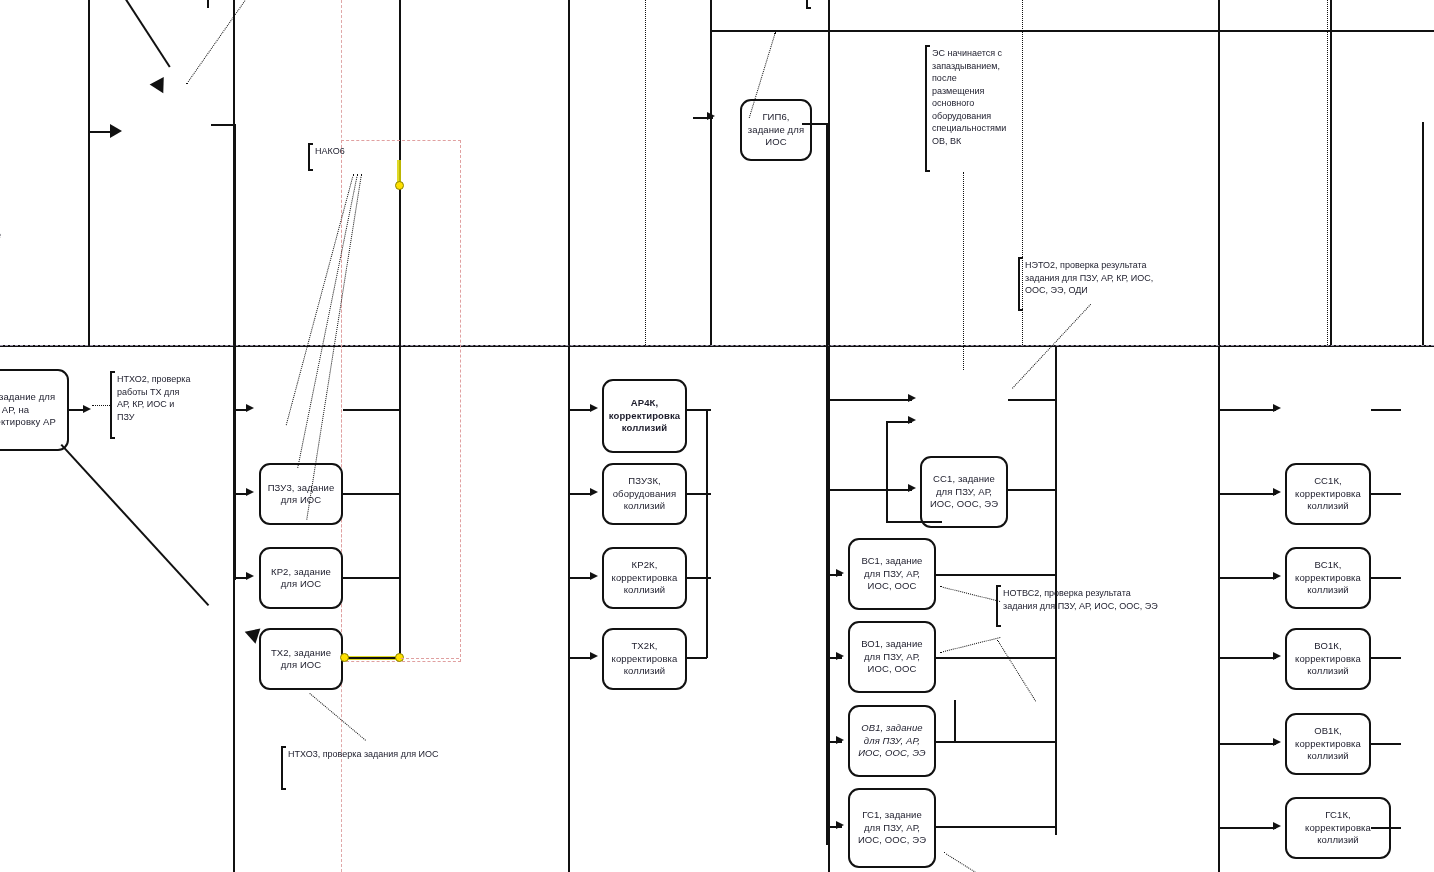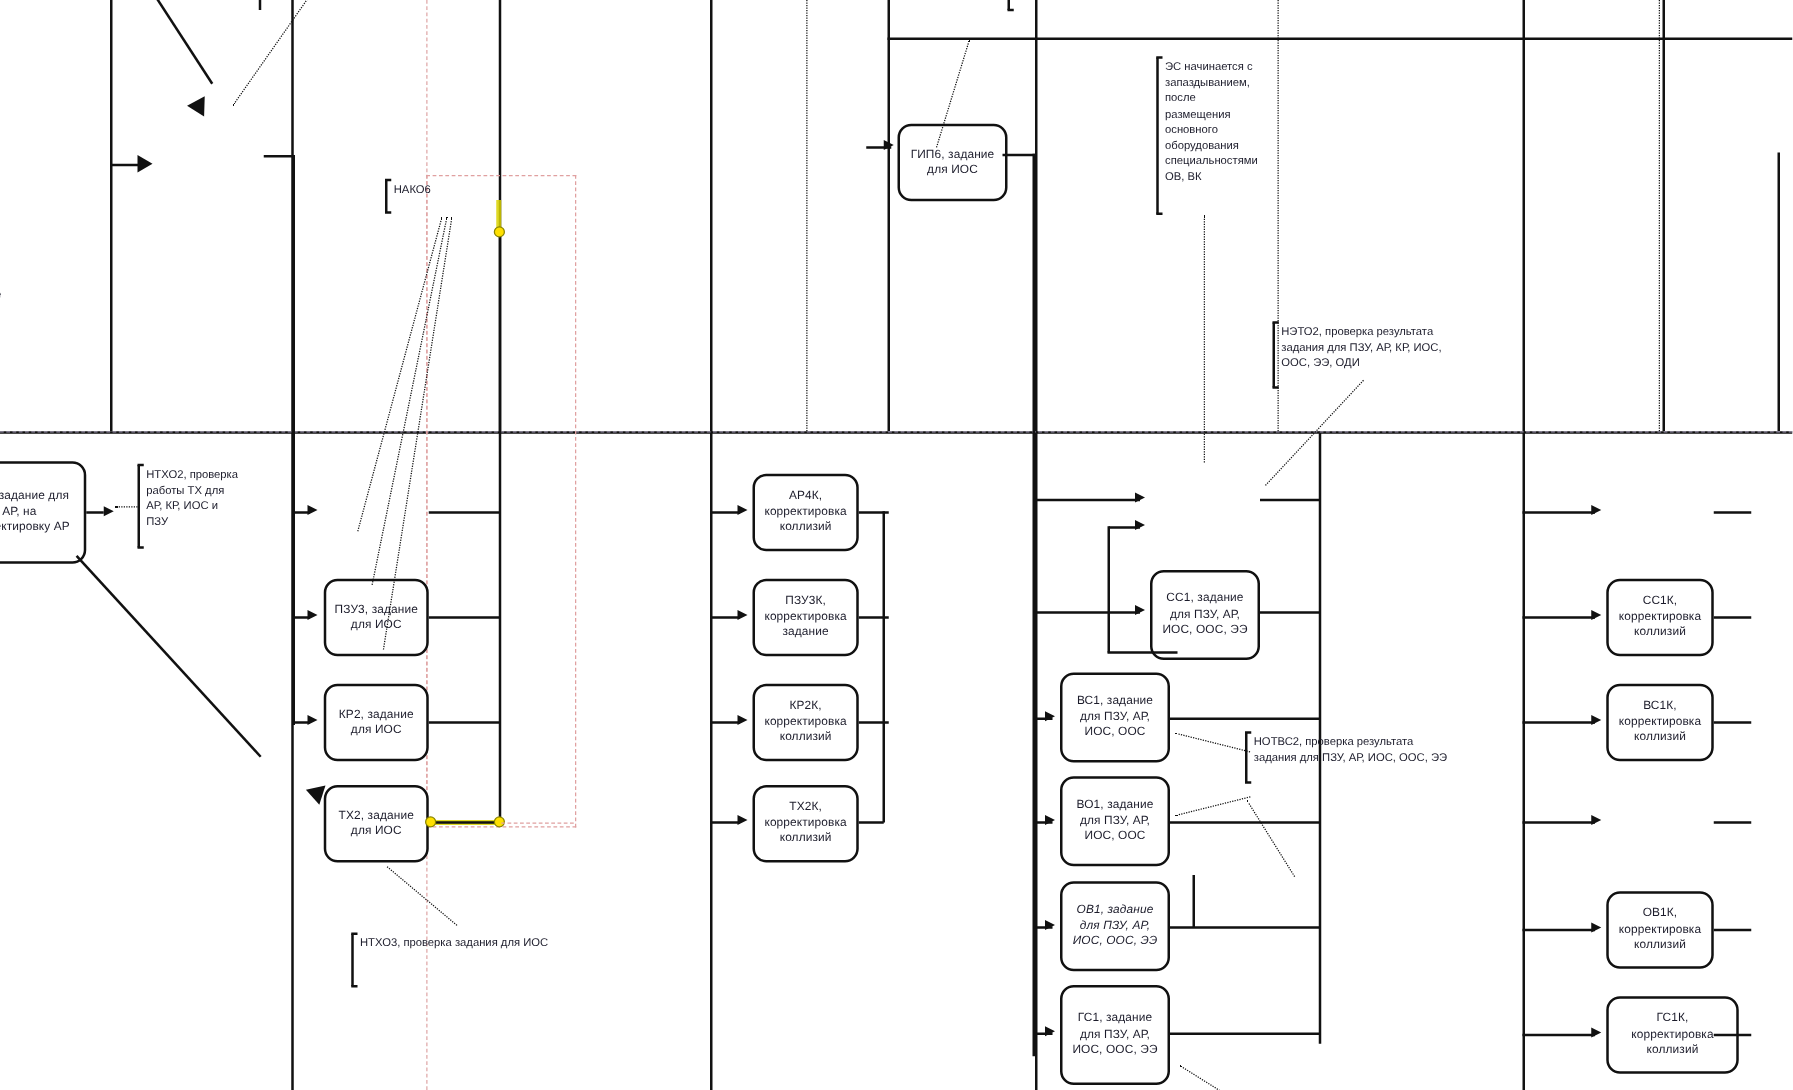--- a/index.html
+++ b/index.html
@@ -128,42 +128,42 @@
   <div class="dot-line" style="left:362px;top:174px;width:350px;transform:rotate(99deg);"></div>
 
   <div class="dot-line" style="left:186px;top:84px;width:108px;transform:rotate(-55deg);"></div>
 
   <div class="anno" style="left:110px;top:372px;width:86px;height:66px;">НТХО2, проверка работы ТХ для АР, КР, ИОС и ПЗУ</div>
   <div class="dot-line" style="left:92px;top:405px;width:18px;"></div>
 
   <div class="anno one" style="left:281px;top:747px;height:42px;">НТХО3, проверка задания для ИОС</div>
   <div class="dot-line" style="left:310px;top:693px;width:73px;transform:rotate(40deg);"></div>
 
-  <div class="task" style="left:602px;top:379px;width:85px;height:62px;">АР4К, корректировка коллизий</div>
-  <div class="task" style="left:602px;top:463px;width:85px;height:62px;">ПЗУ3К, корректировка задание</div>
+  <div class="task" style="left:602px;top:379px;width:85px;height:74px;font-weight:bold;">АР4К, корректировка коллизий</div>
+  <div class="task" style="left:602px;top:463px;width:85px;height:62px;">ПЗУ3К, оборудования коллизий</div>
   <div class="task" style="left:602px;top:547px;width:85px;height:62px;">КР2К, корректировка коллизий</div>
   <div class="task" style="left:602px;top:628px;width:85px;height:62px;">ТХ2К, корректировка коллизий</div>
 
   <div class="ln lnh" style="left:568px;top:409px;width:24px;"></div>
   <div class="arr-r" style="left:590px;top:404px;"></div>
   <div class="ln lnh" style="left:568px;top:493px;width:24px;"></div>
   <div class="arr-r" style="left:590px;top:488px;"></div>
   <div class="ln lnh" style="left:568px;top:577px;width:24px;"></div>
   <div class="arr-r" style="left:590px;top:572px;"></div>
   <div class="ln lnh" style="left:568px;top:657px;width:24px;"></div>
   <div class="arr-r" style="left:590px;top:652px;"></div>
 
   <div class="ln lnh" style="left:687px;top:409px;width:24px;"></div>
   <div class="ln lnh" style="left:687px;top:493px;width:24px;"></div>
   <div class="ln lnh" style="left:687px;top:577px;width:24px;"></div>
   <div class="ln lnh" style="left:687px;top:657px;width:20px;"></div>
   <div class="ln lnv" style="left:706px;top:409px;height:249px;"></div>
   <div class="ln lnv" style="left:645px;top:0;height:345px;border-left:1.6px dotted #111;background:transparent;width:0;"></div>
 
-  <div class="task" style="left:718px;top:99px;width:88px;height:62px;">ГИП6, задание для ИОС</div>
+  <div class="task" style="left:740px;top:99px;width:72px;height:62px;">ГИП6, задание для ИОС</div>
   <div class="ln lnh thick" style="left:693px;top:117px;width:20px;"></div>
   <div class="arr-r" style="left:707px;top:112px;"></div>
   <div class="ln lnh thick" style="left:802px;top:123px;width:26px;"></div>
   <div class="ln lnv thick" style="left:826px;top:123px;height:722px;"></div>
 
   <div class="anno one" style="left:806px;top:-12px;height:20px;">НОГС1</div>
   <div class="dot-line" style="left:776px;top:32px;width:90px;transform:rotate(107deg);"></div>
 
   <div class="anno" style="left:925px;top:46px;width:82px;height:125px;">ЭС начинается с запаздыванием, после размещения основного оборудования специальностями ОВ, ВК</div>
   <div class="ln lnv" style="left:963px;top:172px;height:198px;border-left:1.6px dotted #111;background:transparent;width:0;"></div>
@@ -206,20 +206,21 @@
   <div class="anno" style="left:996px;top:586px;width:172px;height:40px;">НОТВС2, проверка результата задания для ПЗУ, АР, ИОС, ООС, ЭЭ</div>
   <div class="dot-line" style="left:940px;top:586px;width:62px;transform:rotate(14deg);"></div>
   <div class="dot-line" style="left:940px;top:652px;width:62px;transform:rotate(-14deg);"></div>
   <div class="dot-line" style="left:998px;top:640px;width:72px;transform:rotate(58deg);"></div>
   <div class="dot-line" style="left:944px;top:852px;width:40px;transform:rotate(32deg);"></div>
 
   <div class="ln lnv" style="left:1022px;top:0;height:345px;border-left:1.6px dotted #111;background:transparent;width:0;"></div>
 
   <div class="task" style="left:1285px;top:463px;width:86px;height:62px;">СС1К, корректировка коллизий</div>
   <div class="task" style="left:1285px;top:547px;width:86px;height:62px;">ВС1К, корректировка коллизий</div>
+  <div class="task" style="left:1285px;top:628px;width:86px;height:62px;">ВО1К, корректировка коллизий</div>
   <div class="task" style="left:1285px;top:713px;width:86px;height:62px;">ОВ1К, корректировка коллизий</div>
   <div class="task" style="left:1285px;top:797px;width:106px;height:62px;">ГС1К, корректировка коллизий</div>
 
   <div class="ln lnh" style="left:1218px;top:409px;width:58px;"></div>
   <div class="arr-r" style="left:1273px;top:404px;"></div>
   <div class="ln lnh" style="left:1218px;top:493px;width:58px;"></div>
   <div class="arr-r" style="left:1273px;top:488px;"></div>
   <div class="ln lnh" style="left:1218px;top:577px;width:58px;"></div>
   <div class="arr-r" style="left:1273px;top:572px;"></div>
   <div class="ln lnh" style="left:1218px;top:657px;width:58px;"></div>

